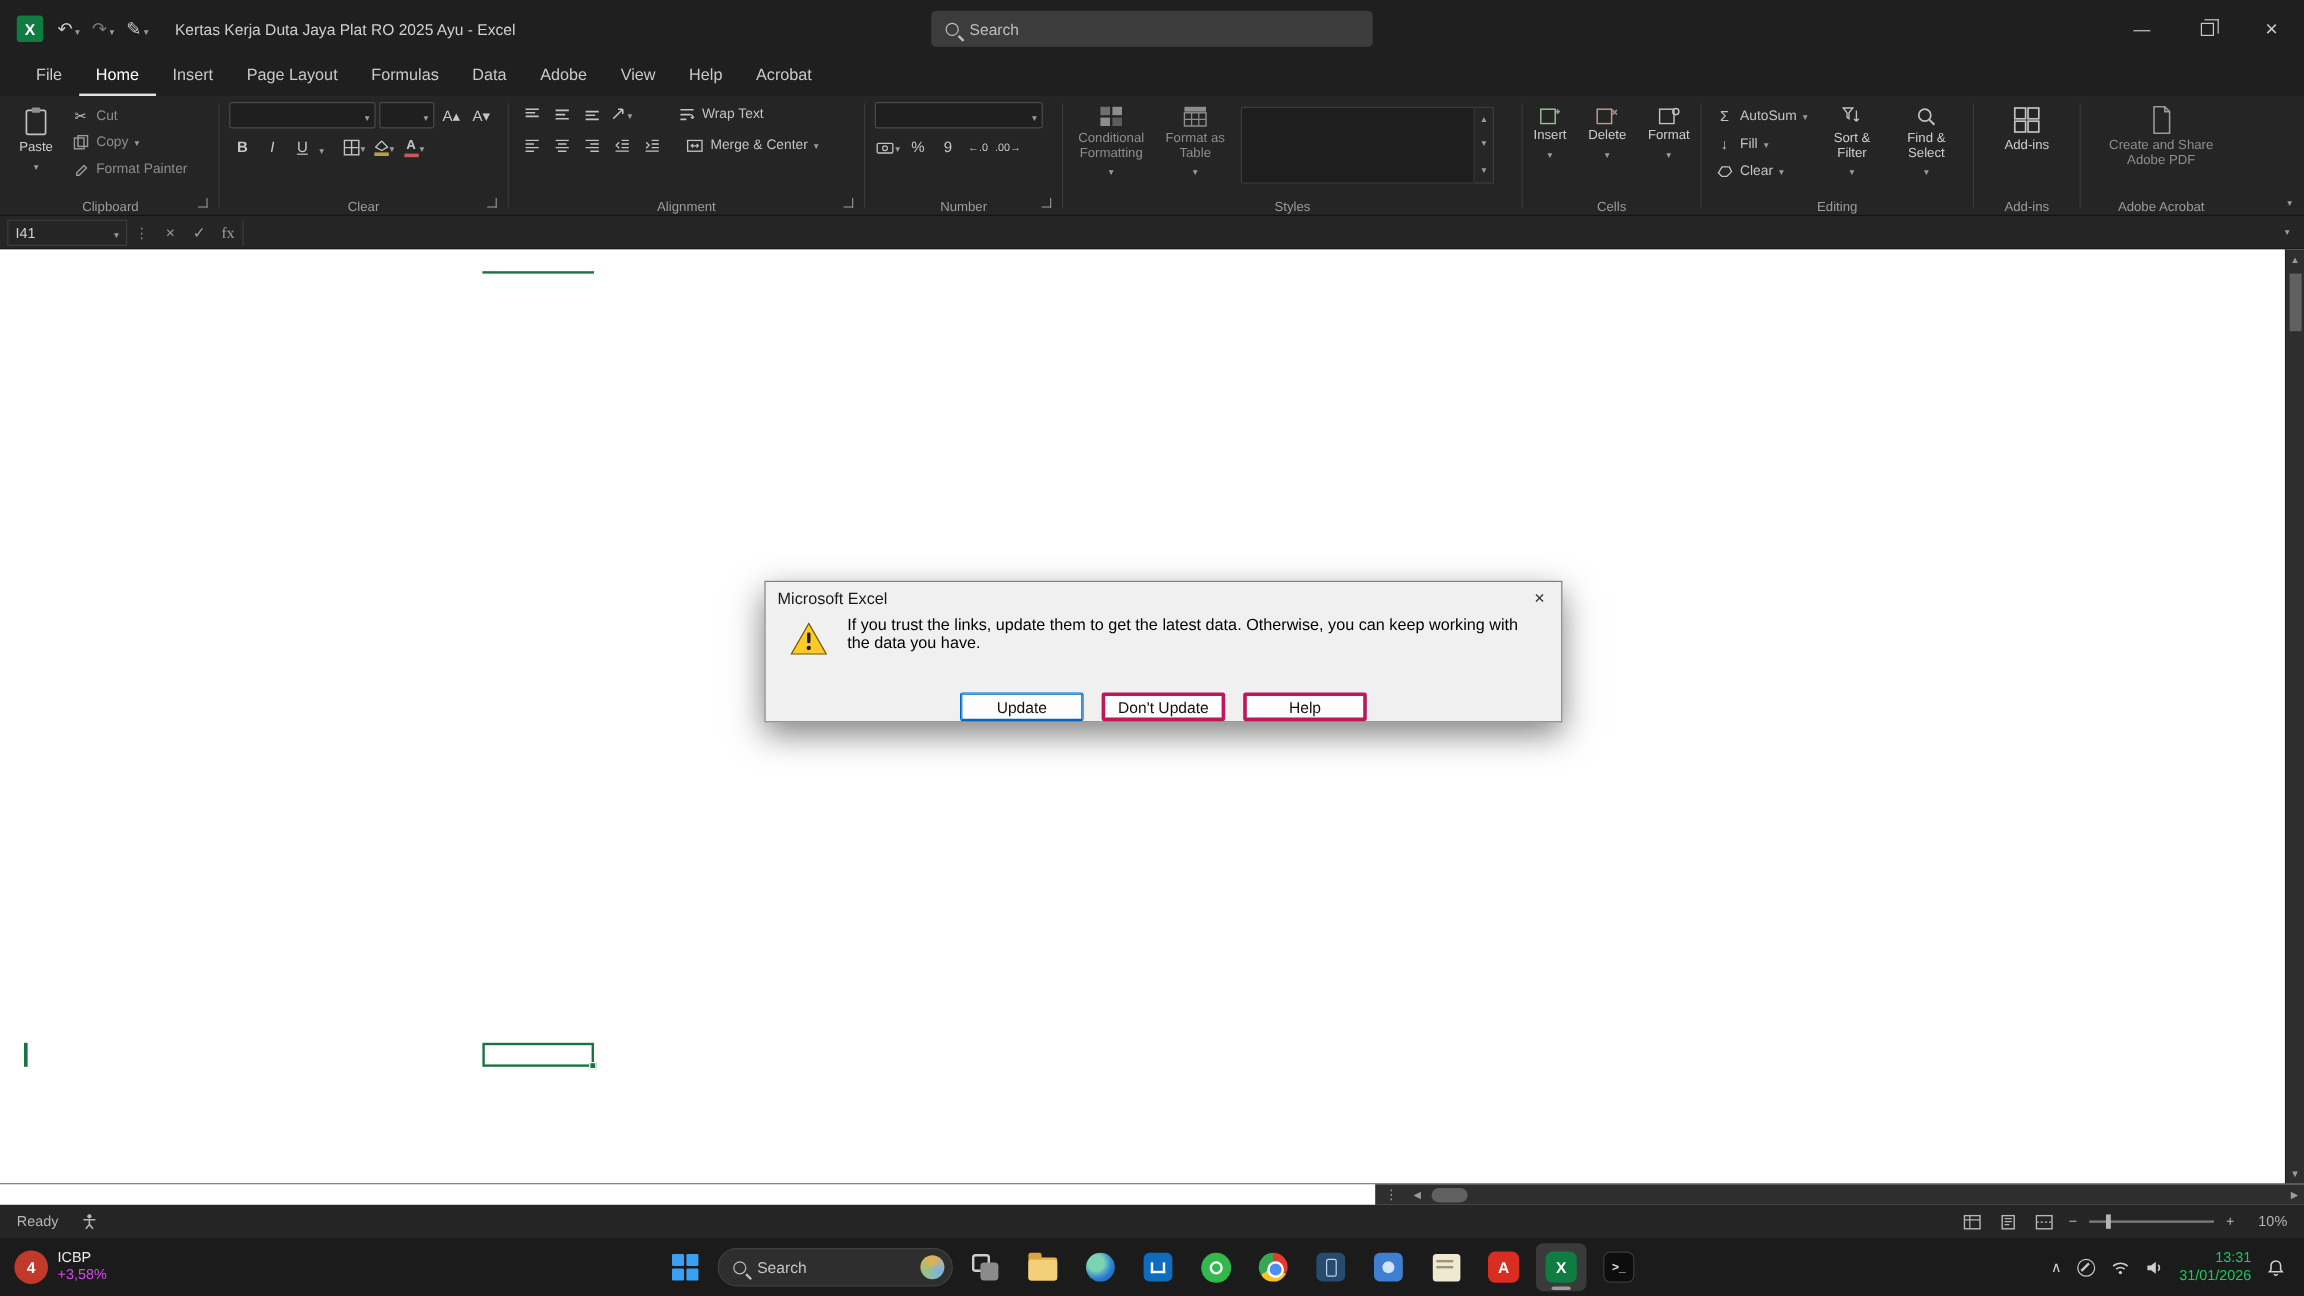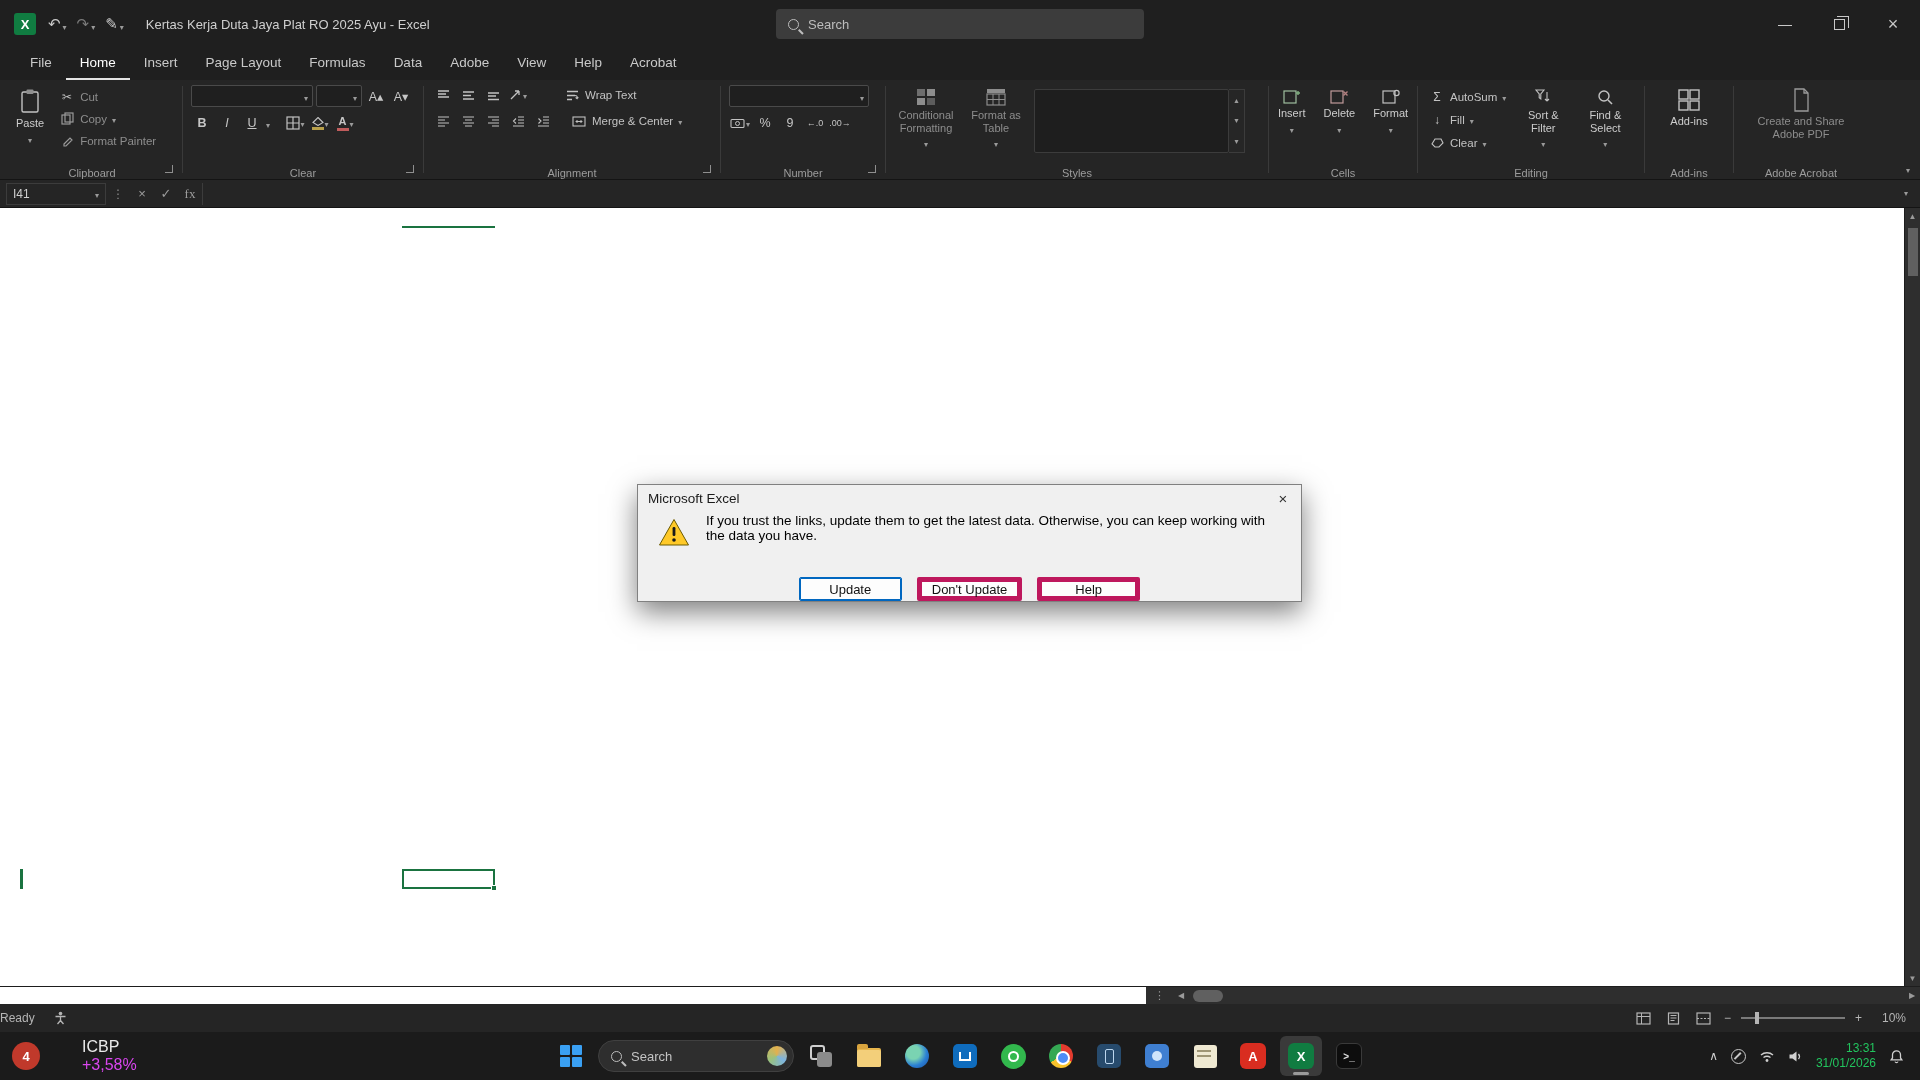--- a/index.html
+++ b/index.html
@@ -86,48 +86,48 @@
   .hscroll-row { flex:0 0 18px; display:flex; background:#ffffff; border-top:1px solid #1d1d1d; }
   .hs-left { width:1146px; background:#ffffff; }
   .hs-right { flex:1; background:#2e2e2e; display:flex; align-items:center; }
   .hs-grip { color:#9a9a9a; font-size:11px; padding:0 8px; }
   .hs-arrow { width:16px; display:flex; align-items:center; justify-content:center; color:#9a9a9a; font-size:8px; }
   .htrack { flex:1; position:relative; height:100%; }
   .hthumb { position:absolute; left:4px; top:3px; width:30px; height:12px; background:#606060; border-radius:6px; }
 
   
   .statusbar { flex:0 0 28px; background:#252525; display:flex; align-items:center; font-size:12px; color:#b5b5b5; }
-  .sb-left { display:flex; align-items:center; gap:16px; }
+  .sb-left { display:flex; align-items:center; gap:16px; padding-left:14px; }
   .sb-right { margin-left:auto; display:flex; align-items:center; gap:10px; padding-right:14px; }
   .viewbtn { width:20px; height:16px; display:flex; align-items:center; justify-content:center; }
   .zoom-slider { width:104px; height:2px; background:#7a7a7a; position:relative; }
   .zoom-thumb { position:absolute; left:14px; top:-5px; width:4px; height:12px; background:#b5b5b5; }
   .zoom-pct { min-width:34px; text-align:right; }
 
   
   .dialog { position:absolute; left:637px; top:484px; width:665px; height:118px; background:#f0f0f0;
     border:1px solid #808080; box-shadow:0 10px 26px rgba(0,0,0,.5); display:flex; flex-direction:column; color:#111; z-index:50; }
   .dlg-titlebar { height:27px; display:flex; align-items:center; padding-left:10px; font-size:13.5px; color:#1a1a1a; position:relative; }
   .dlg-close { position:absolute; right:0; top:0; width:36px; height:26px; display:flex; align-items:center; justify-content:center;
     font-size:15px; color:#333; }
   .dlg-body { flex:1; display:flex; align-items:flex-start; padding:2px 14px 0 20px; gap:16px; }
   .warn-tri { flex:0 0 auto; margin-top:4px; }
   .dlg-msgs { font-size:13.5px; color:#000; line-height:1.1; }
   .dlg-msgs .m1 { margin-bottom:9px; }
   .dlg-buttons { display:flex; justify-content:center; gap:15px; padding-bottom:0; }
-  .dlg-btn { min-width:103px; height:24px; background:#fdfdfd; border:5px solid #be185d; border-radius:2px;
+  .dlg-btn { min-width:103px; height:24px; background:#fdfdfd; border:3px solid #be185d; border-radius:2px;
     display:flex; align-items:center; justify-content:center; font-size:13px; color:#111; padding:0 10px; }
   .dlg-btn.default { border:1px solid #0067c0; box-shadow:inset 0 0 0 1px #0067c0; }
 
   
   .taskbar { flex:0 0 48px; background:#1b1b1b; display:flex; align-items:center; position:relative; }
   .tk-widget { position:absolute; left:12px; display:flex; align-items:center; gap:8px; }
   .widget-icon { width:28px; height:28px; border-radius:50%; background:#c0392b; color:#fff; display:flex; align-items:center;
     justify-content:center; font-size:13px; font-weight:bold; }
-  .widget-text { display:flex; flex-direction:column; line-height:1.15; font-size:16px;margin-left:34px; }
+  .widget-text { display:flex; flex-direction:column; line-height:1.15; font-size:12px; }
   .widget-ticker { color:#eaeaea; }
   .widget-change { color:#d946ef; }
   .tk-center { margin:0 auto; display:flex; align-items:center; gap:6px; }
   .tk-slot { width:42px; height:40px; display:flex; align-items:center; justify-content:center; border-radius:6px; position:relative; }
   .tk-slot.active { background:#3a3a3a; }
   .tk-slot.active::after { content:""; position:absolute; bottom:1px; left:50%; transform:translateX(-50%);
     width:16px; height:3px; border-radius:2px; background:#9a9a9a; }
   .win-logo { width:22px; height:22px; display:grid; grid-template-columns:10px 10px; grid-template-rows:10px 10px; gap:2px; }
   .win-logo span { background:#3aa0f3; border-radius:1px; }
   .tk-search { width:196px; height:32px; border-radius:16px; background:#2e2e2e; border:1px solid #404040;

